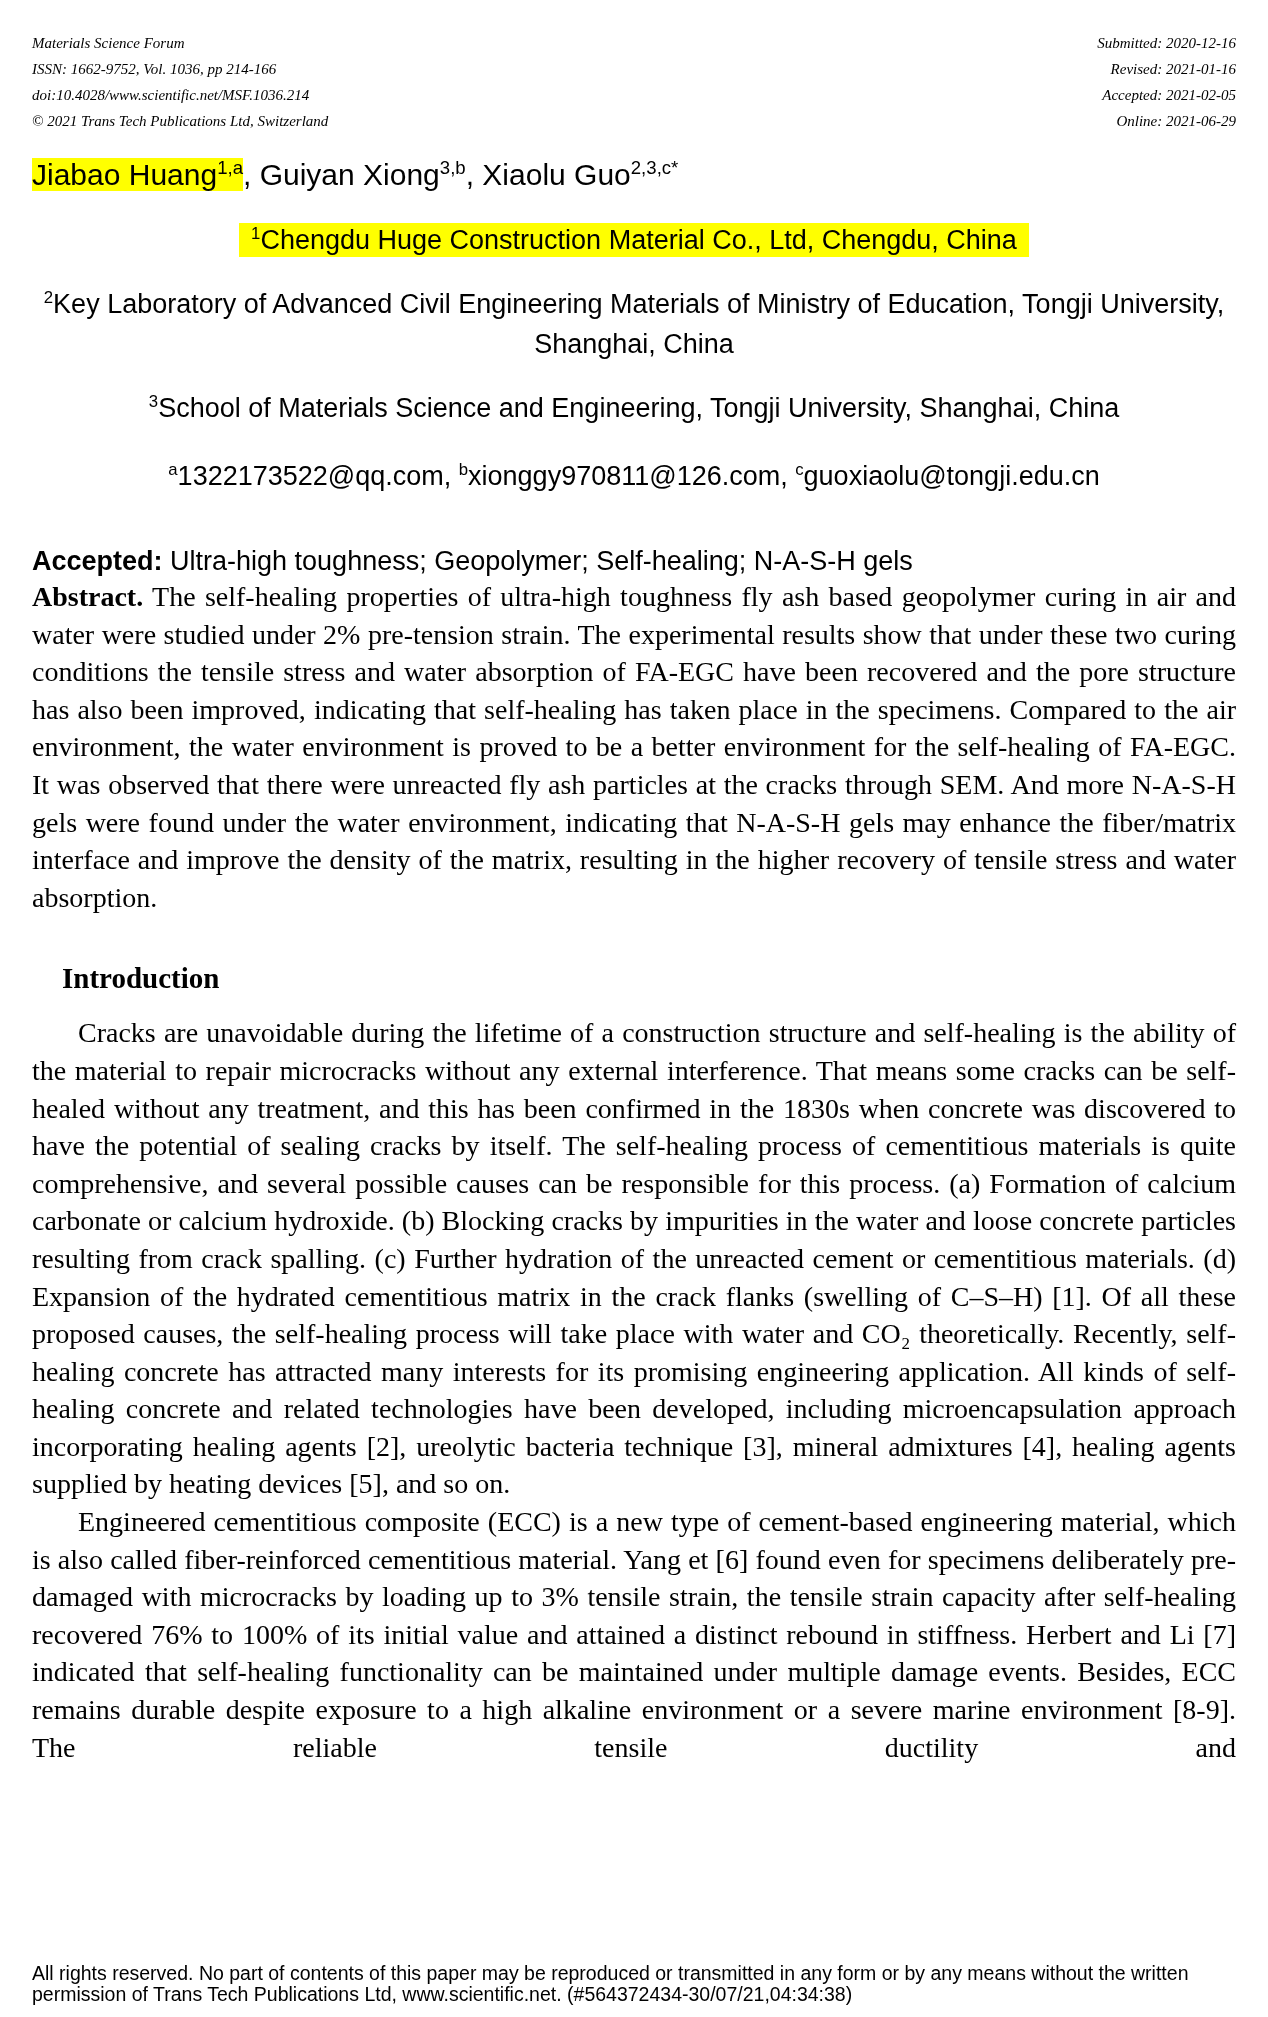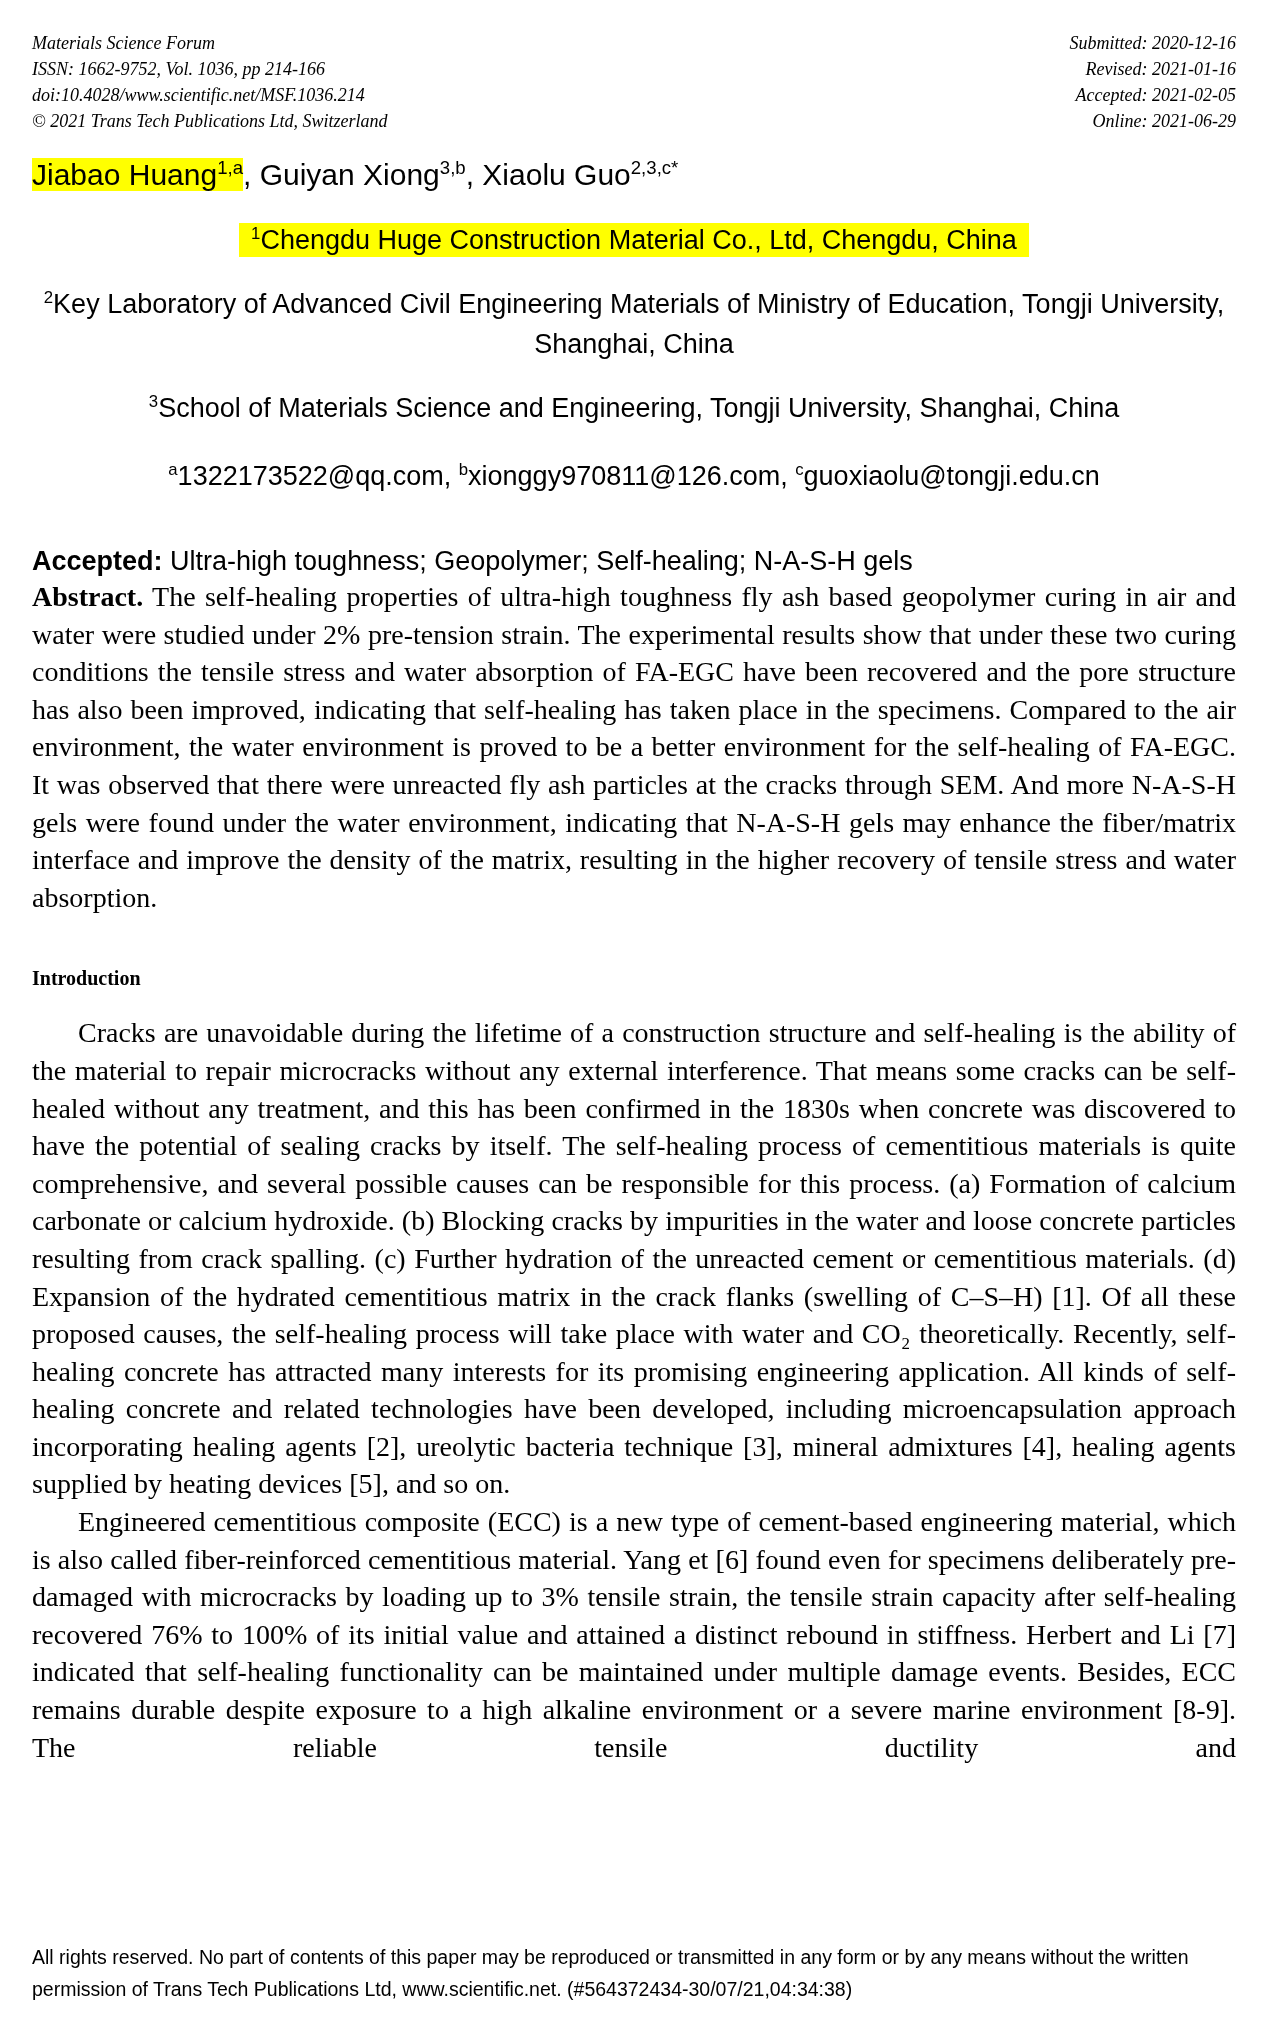--- a/index.html
+++ b/index.html
@@ -12,21 +12,21 @@
     background: #ffffff;
     color: #000000;
     overflow: hidden;
   }
   
   .header {
     display: flex;
     justify-content: space-between;
     font-family: "Liberation Serif", serif;
     font-style: italic;
-    font-size: 18px;
+    font-size: 15px;
     line-height: 26px;
   }
   .header .dates { text-align: right; }
   
   .title {
     margin-top: 38px;
     text-align: center;
     font-family: "Liberation Sans", sans-serif;
     font-weight: bold;
     font-size: 33px;
@@ -67,42 +67,43 @@
     font-family: "Liberation Serif", serif;
     font-size: 28px;
     line-height: 37.6px;
     text-align: justify;
   }
   .abstract .ab-label { font-weight: bold; }
   .section-heading {
     margin-top: 44px;
     font-family: "Liberation Serif", serif;
     font-weight: bold;
-    font-size: 20px;
+    font-size: 29px;
     line-height: 36px;
+    margin-left: 30px;
   }
   .body-para {
     margin: 0;
     font-family: "Liberation Serif", serif;
     font-size: 28px;
     line-height: 37.6px;
     text-align: justify;
     text-indent: 46px;
   }
   .body-para.first { margin-top: 18px; }
   .body-para.cut { text-align-last: justify; }
   
   .footer {
     position: absolute;
     left: 32px;
     right: 40px;
     bottom: 12px;
     font-family: "Liberation Sans", sans-serif;
     font-size: 19.5px;
-    line-height: 32px;
+    line-height: 21px;
     text-align: left;
   }
 </style>
 </head>
 <body>
 
 <div class="page">
 
   <div class="header">
     <div class="journal-info">

